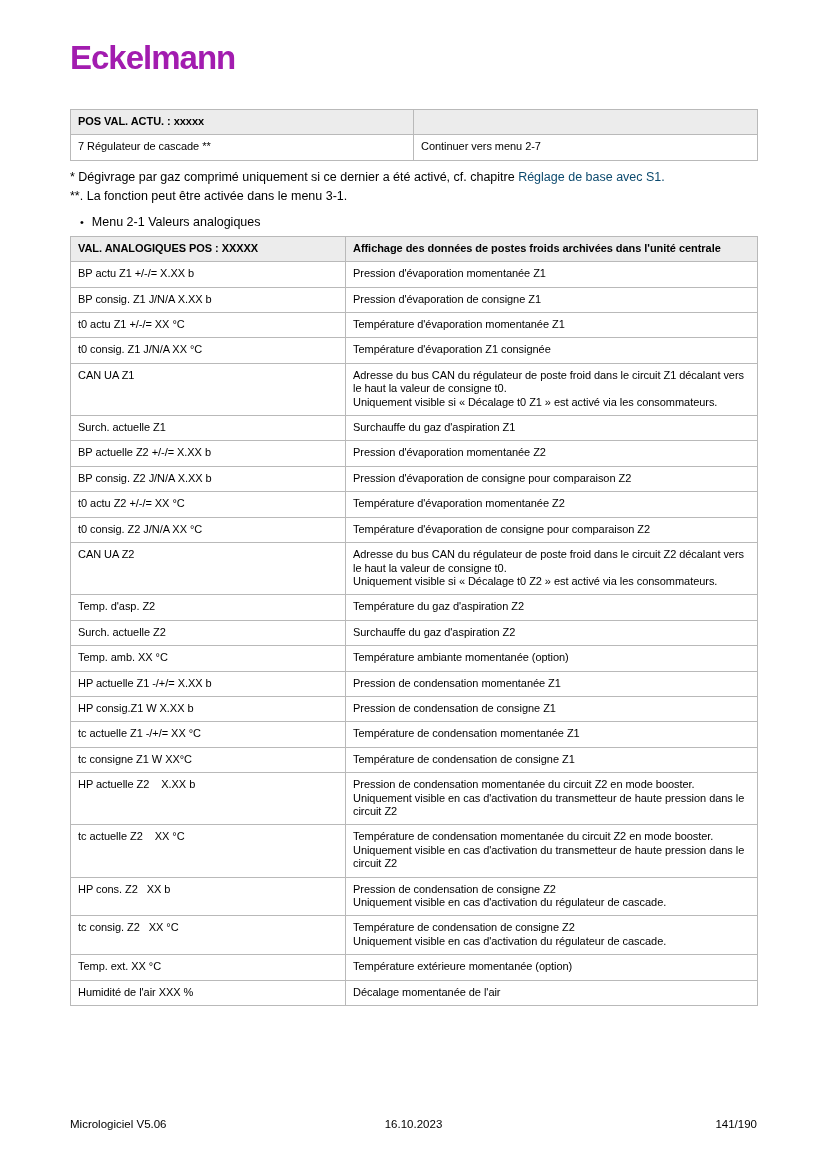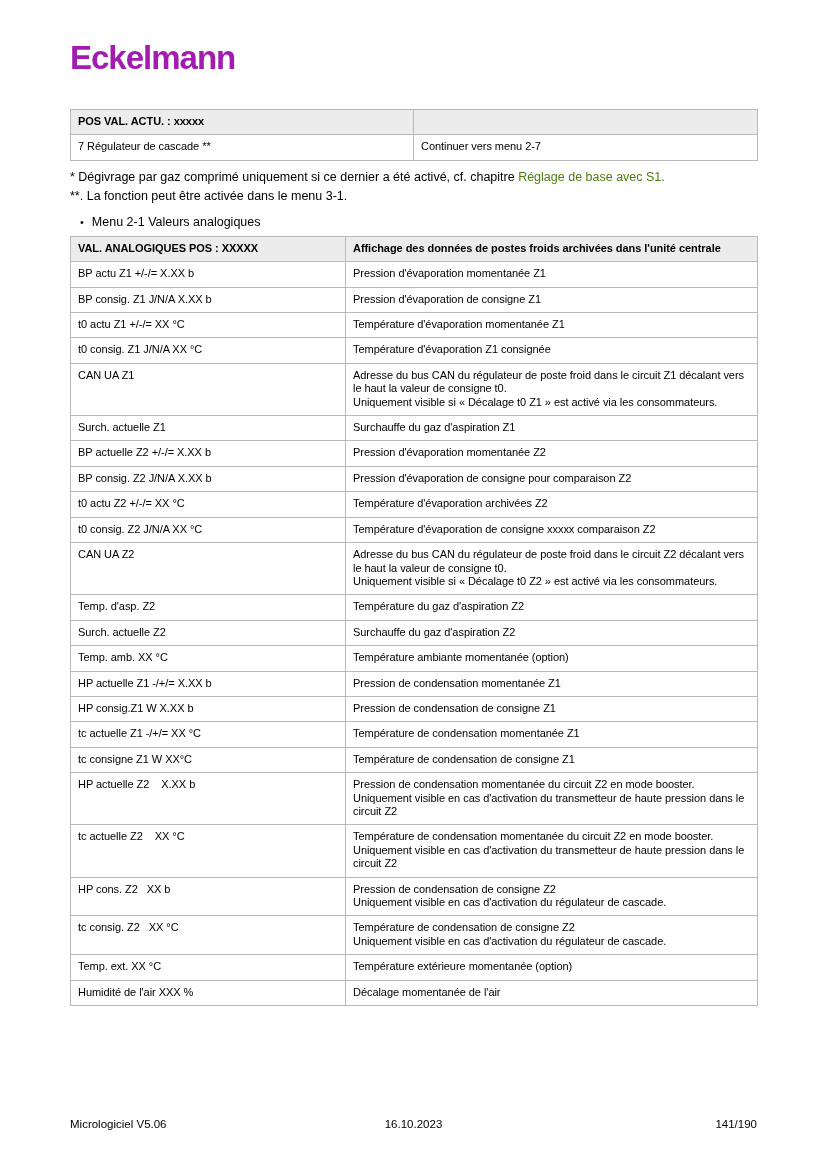--- a/index.html
+++ b/index.html
@@ -39,21 +39,21 @@
     white-space: pre-wrap;
     word-wrap: break-word;
   }
   .tbl th { background: #ececec; font-weight: 700; }
 
   .top-table { margin-top: 33px; }
   .top-table .c1t { width: 343px; }
   .top-table .c2t { width: 344px; }
 
   .notes { margin-top: 7px; font-size: 12.5px; line-height: 19px; }
-  .link { color: #4d7c0f; text-decoration: none; cursor: pointer; }
+  .link { color: #0c4a6e; text-decoration: none; cursor: pointer; }
 
   .bullet-row {
     margin-top: 8px;
     font-size: 12.5px;
     line-height: 17px;
     display: flex;
     align-items: baseline;
   }
   .bullet-dot { font-size: 11px; margin-left: 10px; margin-right: 8px; }
 
@@ -148,25 +148,25 @@
         <tr>
           <td>BP actuelle Z2 +/-/= X.XX b</td>
           <td>Pression d'évaporation momentanée Z2</td>
         </tr>
         <tr>
           <td>BP consig. Z2 J/N/A X.XX b</td>
           <td>Pression d'évaporation de consigne pour comparaison Z2</td>
         </tr>
         <tr>
           <td>t0 actu Z2 +/-/= XX °C</td>
-          <td>Température d'évaporation archivées Z2</td>
+          <td>Température d'évaporation momentanée Z2</td>
         </tr>
         <tr>
           <td>t0 consig. Z2 J/N/A XX °C</td>
-          <td>Température d'évaporation de consigne xxxxx comparaison Z2</td>
+          <td>Température d'évaporation de consigne pour comparaison Z2</td>
         </tr>
         <tr>
           <td>CAN UA Z2</td>
           <td>Adresse du bus CAN du régulateur de poste froid dans le circuit Z2 décalant vers le haut la valeur de consigne t0.
 Uniquement visible si « Décalage t0 Z2 » est activé via les consommateurs.</td>
         </tr>
         <tr>
           <td>Temp. d'asp. Z2</td>
           <td>Température du gaz d'aspiration Z2</td>
         </tr>

